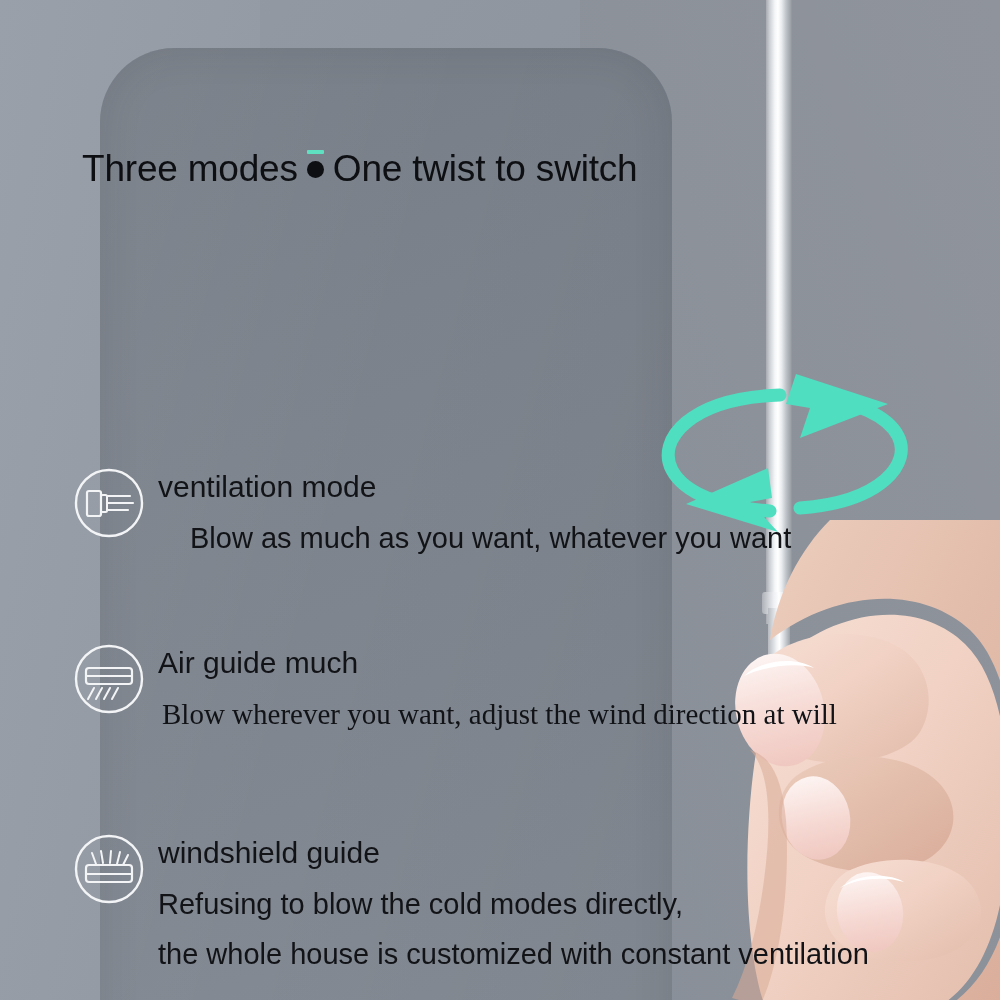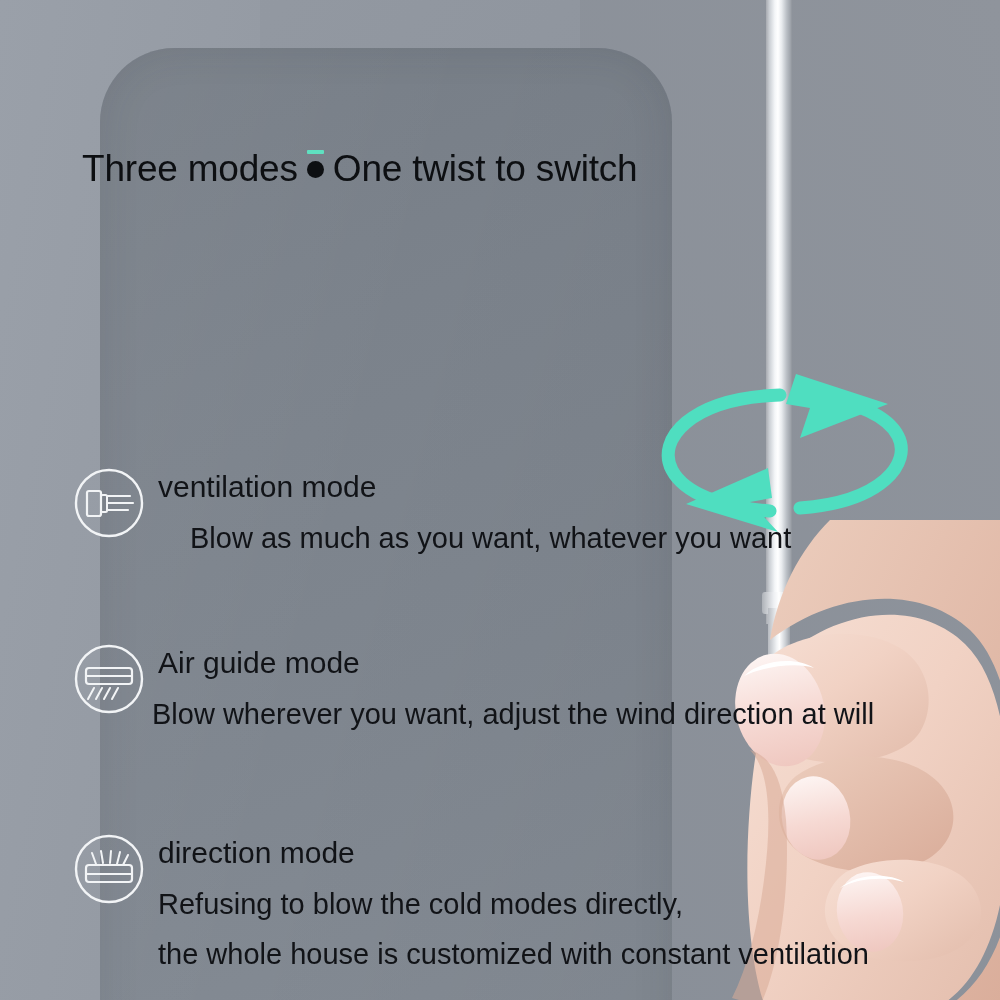--- a/index.html
+++ b/index.html
@@ -176,21 +176,21 @@
     line-height: 1;
   }
   .mode-desc {
     position: absolute;
     font-size: 29px;
     color: #111317;
     white-space: nowrap;
     line-height: 1;
   }
   .mode-1 .mode-desc { left: 92px;  top: 62px; margin-left: 28px; }
-  .mode-2 .mode-desc { left: 82px;  top: 62px; }
+  .mode-2 .mode-desc { left: 92px;  top: 62px; font-family: Liberation Serif, serif; }
   .mode-3 .mode-desc-a { left: 88px; top: 62px; }
   .mode-3 .mode-desc-b { left: 88px; top: 112px; }
 </style>
 </head>
 <body>
 
 <div id="stage">
 
   <div class="bg-wash-left"></div>
   <div class="bg-wash-right"></div>
@@ -286,37 +286,37 @@
         <rect x="14" y="26" width="46" height="16" rx="3" fill="none" stroke="#f2f4f6" stroke-width="2.2"></rect>
         <line x1="14" y1="34" x2="60" y2="34" stroke="#f2f4f6" stroke-width="1.8"></line>
         <g stroke="#f2f4f6" stroke-width="2" stroke-linecap="round">
           <line x1="22" y1="46" x2="16" y2="57"></line>
           <line x1="30" y1="46" x2="24" y2="57"></line>
           <line x1="38" y1="46" x2="32" y2="57"></line>
           <line x1="46" y1="46" x2="40" y2="57"></line>
         </g>
       </svg>
     </div>
-    <div class="mode-title">Air guide mode</div>
+    <div class="mode-title">Air guide much</div>
     <div class="mode-desc">Blow wherever you want, adjust the wind direction at will</div>
   </div>
 
   <div class="mode mode-3">
     <div class="mode-icon">
       <svg viewBox="0 0 74 74" xmlns="http://www.w3.org/2000/svg">
         <circle cx="37" cy="37" r="33" fill="none" stroke="#f2f4f6" stroke-width="2.4"></circle>
         <rect x="14" y="33" width="46" height="17" rx="3" fill="none" stroke="#f2f4f6" stroke-width="2.2"></rect>
         <line x1="14" y1="42" x2="60" y2="42" stroke="#f2f4f6" stroke-width="1.8"></line>
         <g stroke="#f2f4f6" stroke-width="2" stroke-linecap="round">
           <line x1="24" y1="32" x2="20" y2="21"></line>
           <line x1="31" y1="31" x2="29" y2="19"></line>
           <line x1="38" y1="31" x2="39" y2="19"></line>
           <line x1="45" y1="32" x2="48" y2="20"></line>
           <line x1="51" y1="33" x2="56" y2="23"></line>
         </g>
       </svg>
     </div>
-    <div class="mode-title">direction mode</div>
+    <div class="mode-title">windshield guide</div>
     <div class="mode-desc mode-desc-a">Refusing to blow the cold modes directly,</div>
     <div class="mode-desc mode-desc-b">the whole house is customized with constant ventilation</div>
   </div>
 
 </div>
 
 </body></html>

